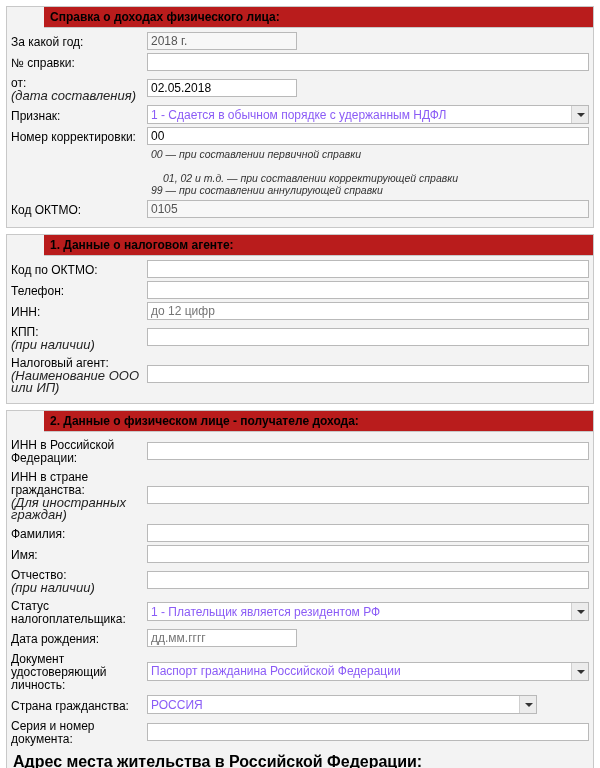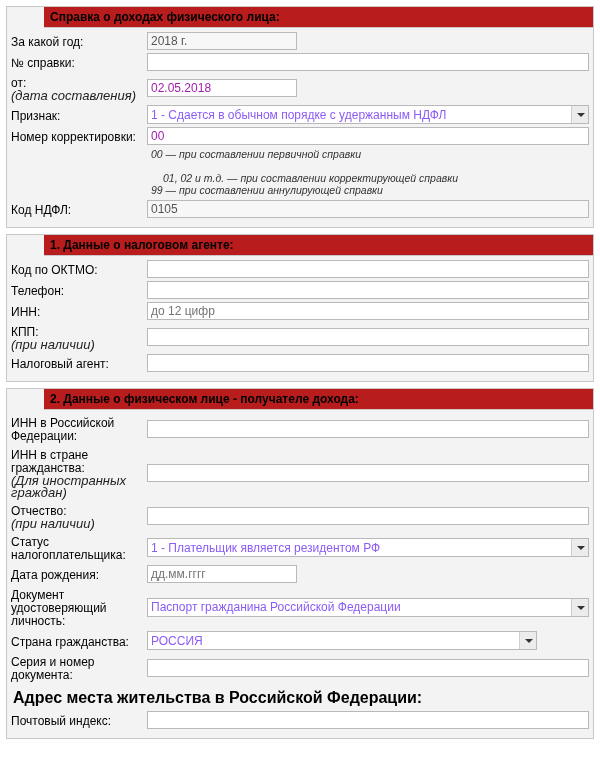--- a/index.html
+++ b/index.html
@@ -65,21 +65,21 @@
     flex: 1;
   }
   input.tb {
     width: 100%;
     height: 18px;
     border: 1px solid #b9b9b9;
     background: #ffffff;
     font-family: "Liberation Sans", sans-serif;
     font-size: 12px;
     padding: 1px 3px;
-    color: #a21caf;
+    color: #000000;
   }
   input.tb.readonlyish {
     background: #f7f7f7;
     color: #555;
   }
   input.tb.ph {
     color: #0c4a6e;
   }
   input.short-150 { width: 150px; }
   .selwrap {
@@ -182,21 +182,21 @@
         <div class="field">
           <input class="tb" value="00" style="">
         </div>
       </div>
 
       <div class="hint" style="margin-bottom:12px;">00 — при составлении первичной справки</div>
       <div class="hint" style="margin:0 0 0 140px;padding-left:12px;">01, 02 и т.д. — при составлении корректирующей справки</div>
       <div class="hint" style="margin:0 0 4px 140px;">99 — при составлении аннулирующей справки</div>
 
       <div class="row">
-        <div class="label">Код НДФЛ:</div>
+        <div class="label">Код ОКТМО:</div>
         <div class="field">
           <input class="tb readonlyish" value="0105" style="">
         </div>
       </div>
 
     </div>
   </div>
 
   <div class="section">
     <div class="section-title">1. Данные о налоговом агенте:</div>
@@ -229,20 +229,21 @@
           <span class="sub">(при наличии)</span>
         </div>
         <div class="field">
           <input class="tb" value="" style="">
         </div>
       </div>
 
       <div class="row">
         <div class="label">
           <span>Налоговый агент:</span>
+          <span class="sub">(Наименование ООО или ИП)</span>
         </div>
         <div class="field">
           <input class="tb" value="" style="">
         </div>
       </div>
 
     </div>
   </div>
 
   <div class="section">
@@ -259,21 +260,33 @@
       <div class="row">
         <div class="label">
           <span>ИНН в стране гражданства:</span>
           <span class="sub">(Для иностранных граждан)</span>
         </div>
         <div class="field">
           <input class="tb" value="" style="">
         </div>
       </div>
 
-
+      <div class="row">
+        <div class="label">Фамилия:</div>
+        <div class="field">
+          <input class="tb" value="" style="">
+        </div>
+      </div>
+
+      <div class="row">
+        <div class="label">Имя:</div>
+        <div class="field">
+          <input class="tb" value="" style="">
+        </div>
+      </div>
 
       <div class="row">
         <div class="label">
           <span>Отчество:</span>
           <span class="sub">(при наличии)</span>
         </div>
         <div class="field">
           <input class="tb" value="" style="">
         </div>
       </div>

